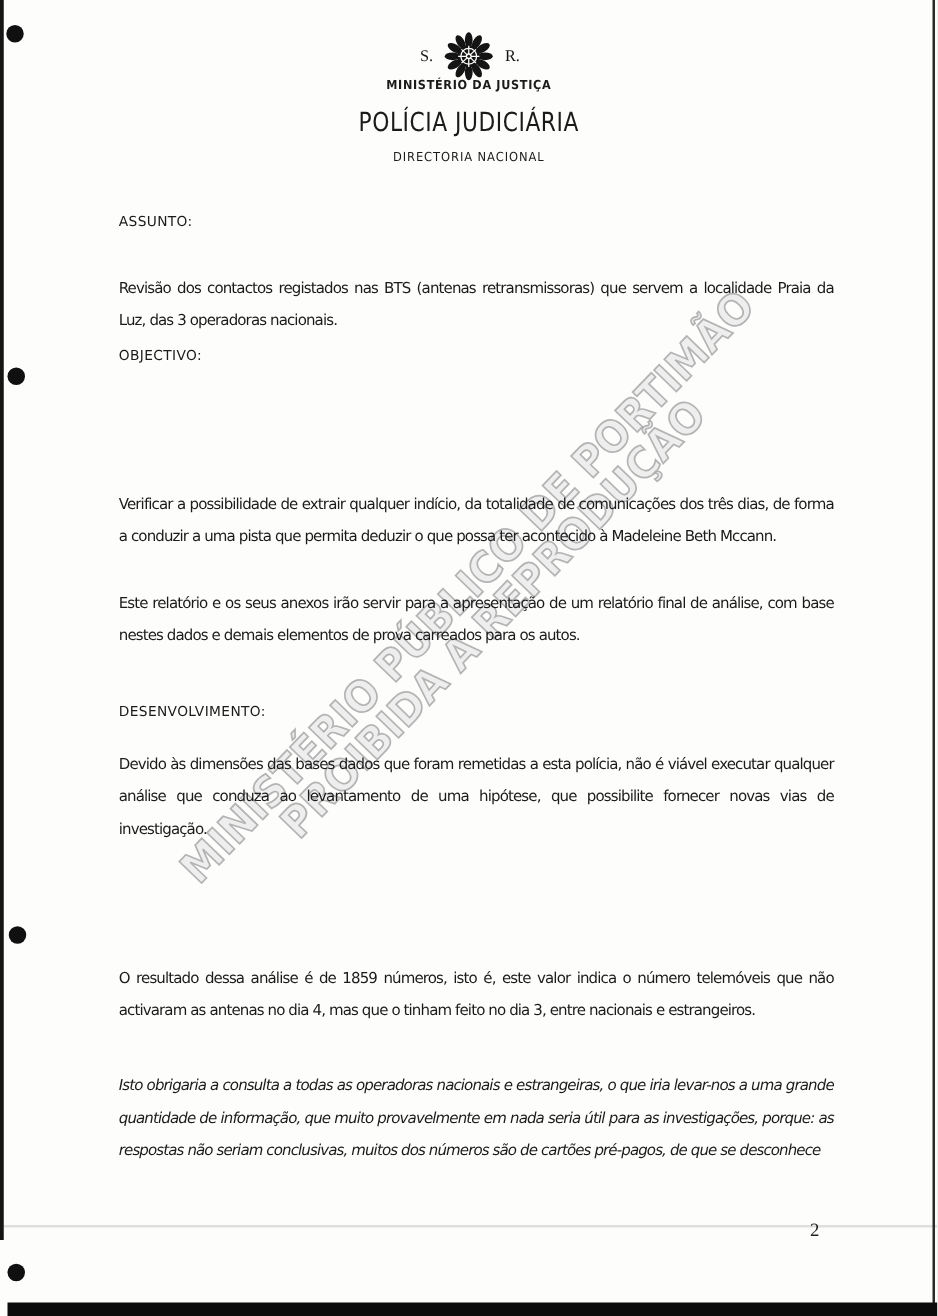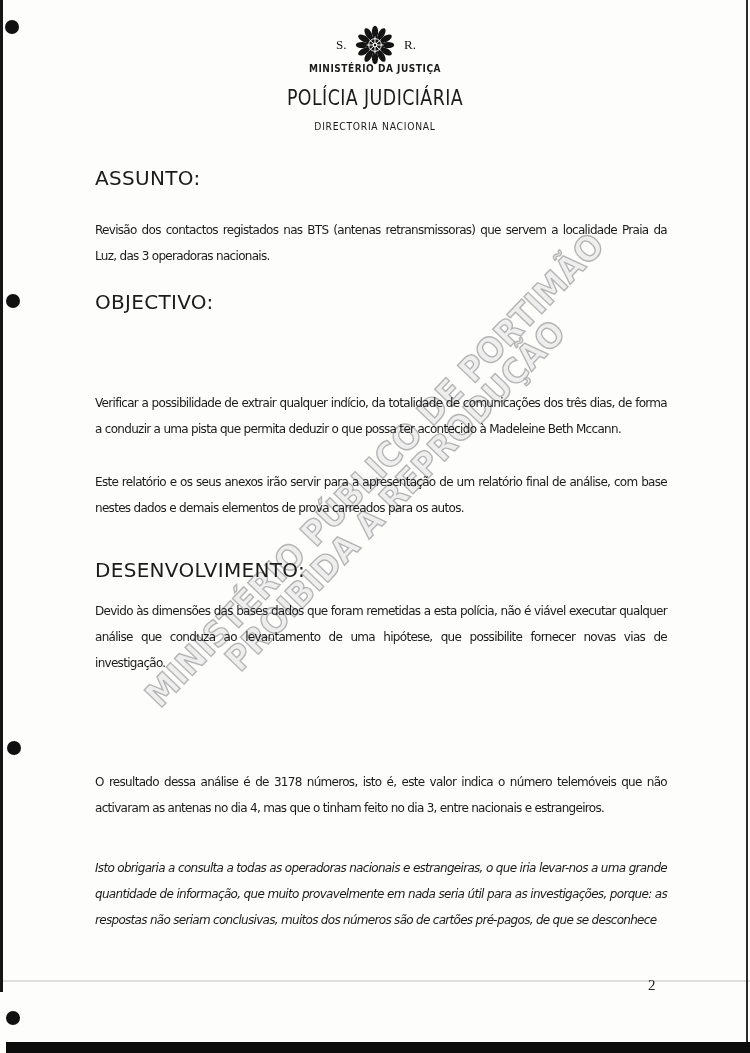--- a/index.html
+++ b/index.html
@@ -33,24 +33,24 @@
     font-size:34px; font-weight:bold; letter-spacing:0px;
     color:rgba(200,200,200,0.28);
     -webkit-text-stroke:1.4px rgba(158,158,158,0.75);
     transform-origin:0 0;
   }
   .wm-1 { left:137px; top:687px; transform:rotate(-46deg) scaleX(0.94); }
   .wm-2 { left:217px; top:651px; transform:rotate(-46deg) scaleX(0.94); }
   
   .heading {
     position:absolute; left:95px; z-index:2;
-    font-size:20px; letter-spacing:0.3px; line-height:26px; white-space:nowrap;
+    font-size:11px; letter-spacing:0.3px; line-height:26px; white-space:nowrap;
   }
   .h-assunto { top:165px; }
-  .h-objectivo { top:289px; }
+  .h-objectivo { top:272px; }
   .h-desenvolvimento { top:545px;margin-top:12px; }
   .body-text {
     position:absolute; left:95px; width:572px; z-index:2;
     font-size:12px; letter-spacing:-0.7px; line-height:26px;
     text-align:justify; text-justify:inter-word;
   }
   .p-1 { top:205px; }
   .p-2 { top:312px; }
   .p-3 { top:378px; }
   .p-4 { top:457px; }
@@ -141,18 +141,18 @@
 
   <div class="heading h-assunto">ASSUNTO:</div>
   <p class="body-text p-1">Revisão dos contactos registados nas BTS (antenas retransmissoras) que servem a localidade Praia da Luz, das 3 operadoras nacionais.</p>
 
   <div class="heading h-objectivo">OBJECTIVO:</div>
   <p class="body-text p-4">Este relatório e os seus anexos irão servir para a apresentação de um relatório final de análise, com base nestes dados e demais elementos de prova carreados para os autos.</p>
   <p class="body-text p-3">Verificar a possibilidade de extrair qualquer indício, da totalidade de comunicações dos três dias, de forma a conduzir a uma pista que permita deduzir o que possa ter acontecido à Madeleine Beth Mccann.</p>
 
   <div class="heading h-desenvolvimento">DESENVOLVIMENTO:</div>
   <p class="body-text p-5">Devido às dimensões das bases dados que foram remetidas a esta polícia, não é viável executar qualquer análise que conduza ao levantamento de uma hipótese, que possibilite fornecer novas vias de investigação.</p>
-  <p class="body-text p-7">O resultado dessa análise é de 3178 números, isto é, este valor indica o número telemóveis que não activaram as antenas no dia 4, mas que o tinham feito no dia 3, entre nacionais e estrangeiros.</p>
+  <p class="body-text p-7">O resultado dessa análise é de 1859 números, isto é, este valor indica o número telemóveis que não activaram as antenas no dia 4, mas que o tinham feito no dia 3, entre nacionais e estrangeiros.</p>
   <p class="body-text p-8">Isto obrigaria a consulta a todas as operadoras nacionais e estrangeiras, o que iria levar-nos a uma grande quantidade de informação, que muito provavelmente em nada seria útil para as investigações, porque: as respostas não seriam conclusivas, muitos dos números são de cartões pré-pagos, de que se desconhece</p>
 
   <div class="page-number">2</div>
 
 </main>
 
 </body></html>

